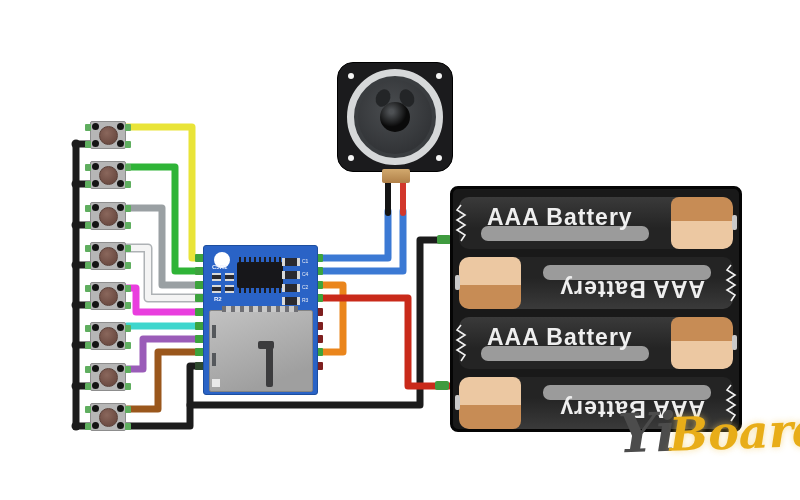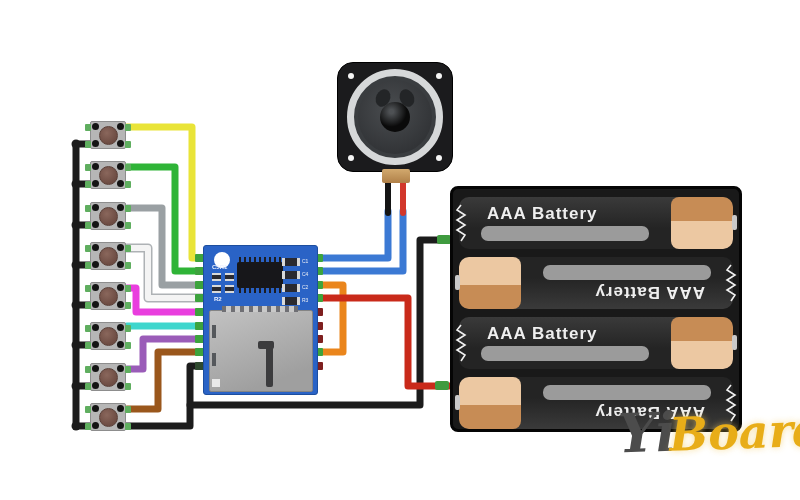--- a/index.html
+++ b/index.html
@@ -54,21 +54,21 @@
                 background:linear-gradient(180deg,#d2a96e,#b08048);border-radius:2px;z-index:-1;}
 
   
   #pack{position:absolute;left:450px;top:186px;width:292px;height:246px;z-index:2;
         background:#191919;border:3px solid #050505;border-radius:8px;box-sizing:border-box;}
   .cell{position:absolute;left:6px;width:274px;height:52px;border-radius:10px;
         background:linear-gradient(180deg,#3a3a3a,#242424 60%);overflow:hidden;}
   .cell .tip{position:absolute;right:0;top:0;width:62px;height:100%;border-radius:8px;
         background:linear-gradient(180deg,#c78c55 0 46%,#ecc8a2 46%);}
   .cell .band{position:absolute;left:22px;top:29px;width:168px;height:15px;background:#9b9b9b;border-radius:7px;}
-  .cell .lbl{position:absolute;left:28px;top:7px;color:#efefef;font-size:17px;font-weight:bold;
+  .cell .lbl{position:absolute;left:28px;top:7px;color:#efefef;font-size:23px;font-weight:bold;
         letter-spacing:1px;white-space:nowrap;}
   .cell.flipped{transform:rotate(180deg);}
   .spring{position:absolute;width:12px;height:38px;z-index:3;}
   .nub{position:absolute;width:5px;height:15px;background:#c9c9c9;border-radius:2px;z-index:3;}
 
   
   #watermark{position:absolute;left:618px;top:398px;z-index:6;transform:rotate(-2deg);
              font-family:"DejaVu Serif", serif;font-style:italic;white-space:nowrap;}
   #watermark .yi{font-size:54px;color:#4c4c4c;font-weight:bold;}
   #watermark .board{font-size:46px;color:#e8ad18;font-weight:bold;margin-left:-7px;

